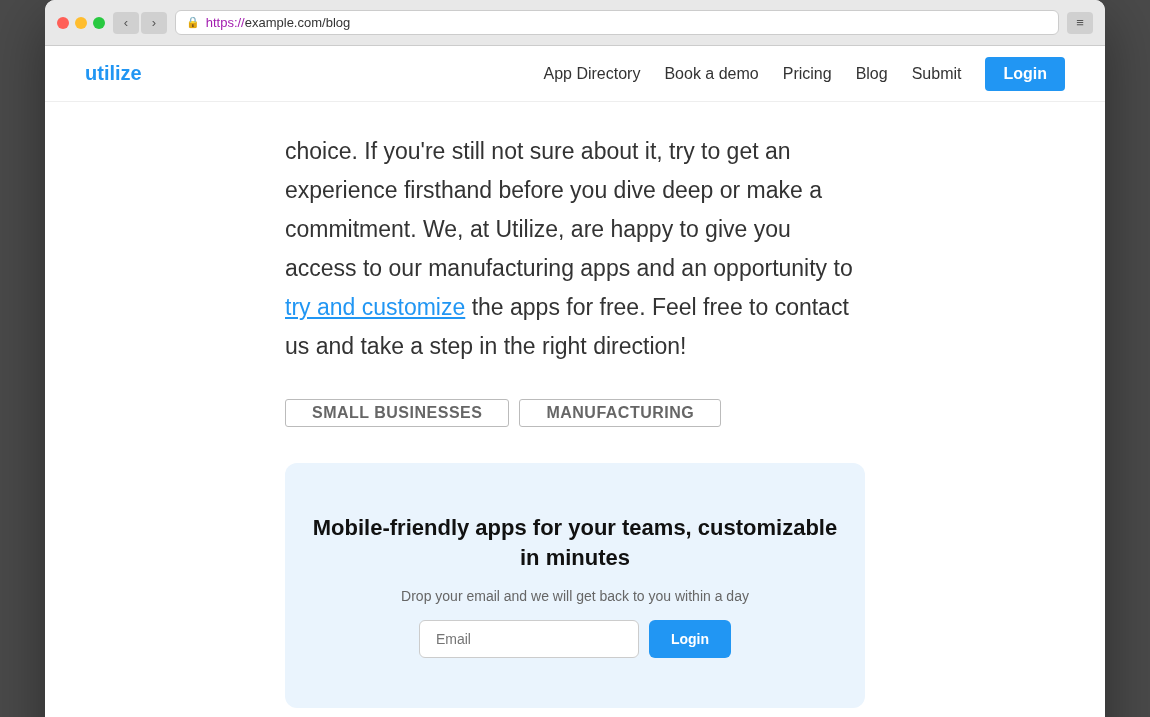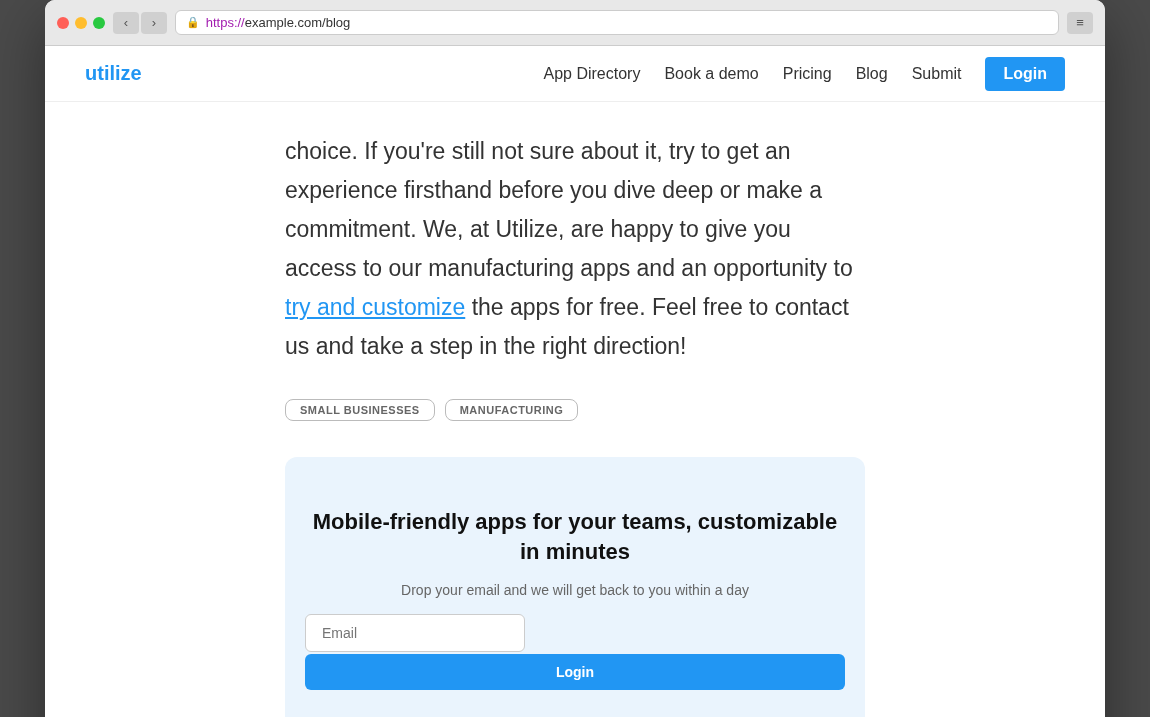--- a/index.html
+++ b/index.html
@@ -146,23 +146,23 @@
       text-decoration: underline;
       cursor: pointer;
     }
     .tags-area {
       display: flex;
       gap: 10px;
       margin-bottom: 36px;
     }
     .tag {
       border: 1px solid #bbb;
-      border-radius: 8px;
-      padding: 4px 14px;
-      font-size: 11px;
+      border-radius: 3px;
+      padding: 4px 26px;
+      font-size: 16px;
       font-weight: 600;
       color: #666;
       letter-spacing: 0.5px;
       text-transform: uppercase;
     }
     .cta-box {
       background: #eaf4fd;
       border-radius: 12px;
       padding: 50px 20px 50px;
       text-align: center;
@@ -176,23 +176,22 @@
       margin-bottom: 14px;
       line-height: 1.4;
     }
     .cta-subtitle {
       font-size: 14px;
       color: #666;
       margin-bottom: 16px;
     }
     .cta-form {
       display: flex;
-      gap: 2px;
-      justify-content: center;
-      flex-direction: column;
+      gap: 10px;
+      justify-content: center;
     }
     .email-input {
       padding: 10px 16px;
       border: 1px solid #ccc;
       border-radius: 6px;
       font-size: 14px;
       width: 220px;
       color: #999;
       outline: none;
       background: #fff;

